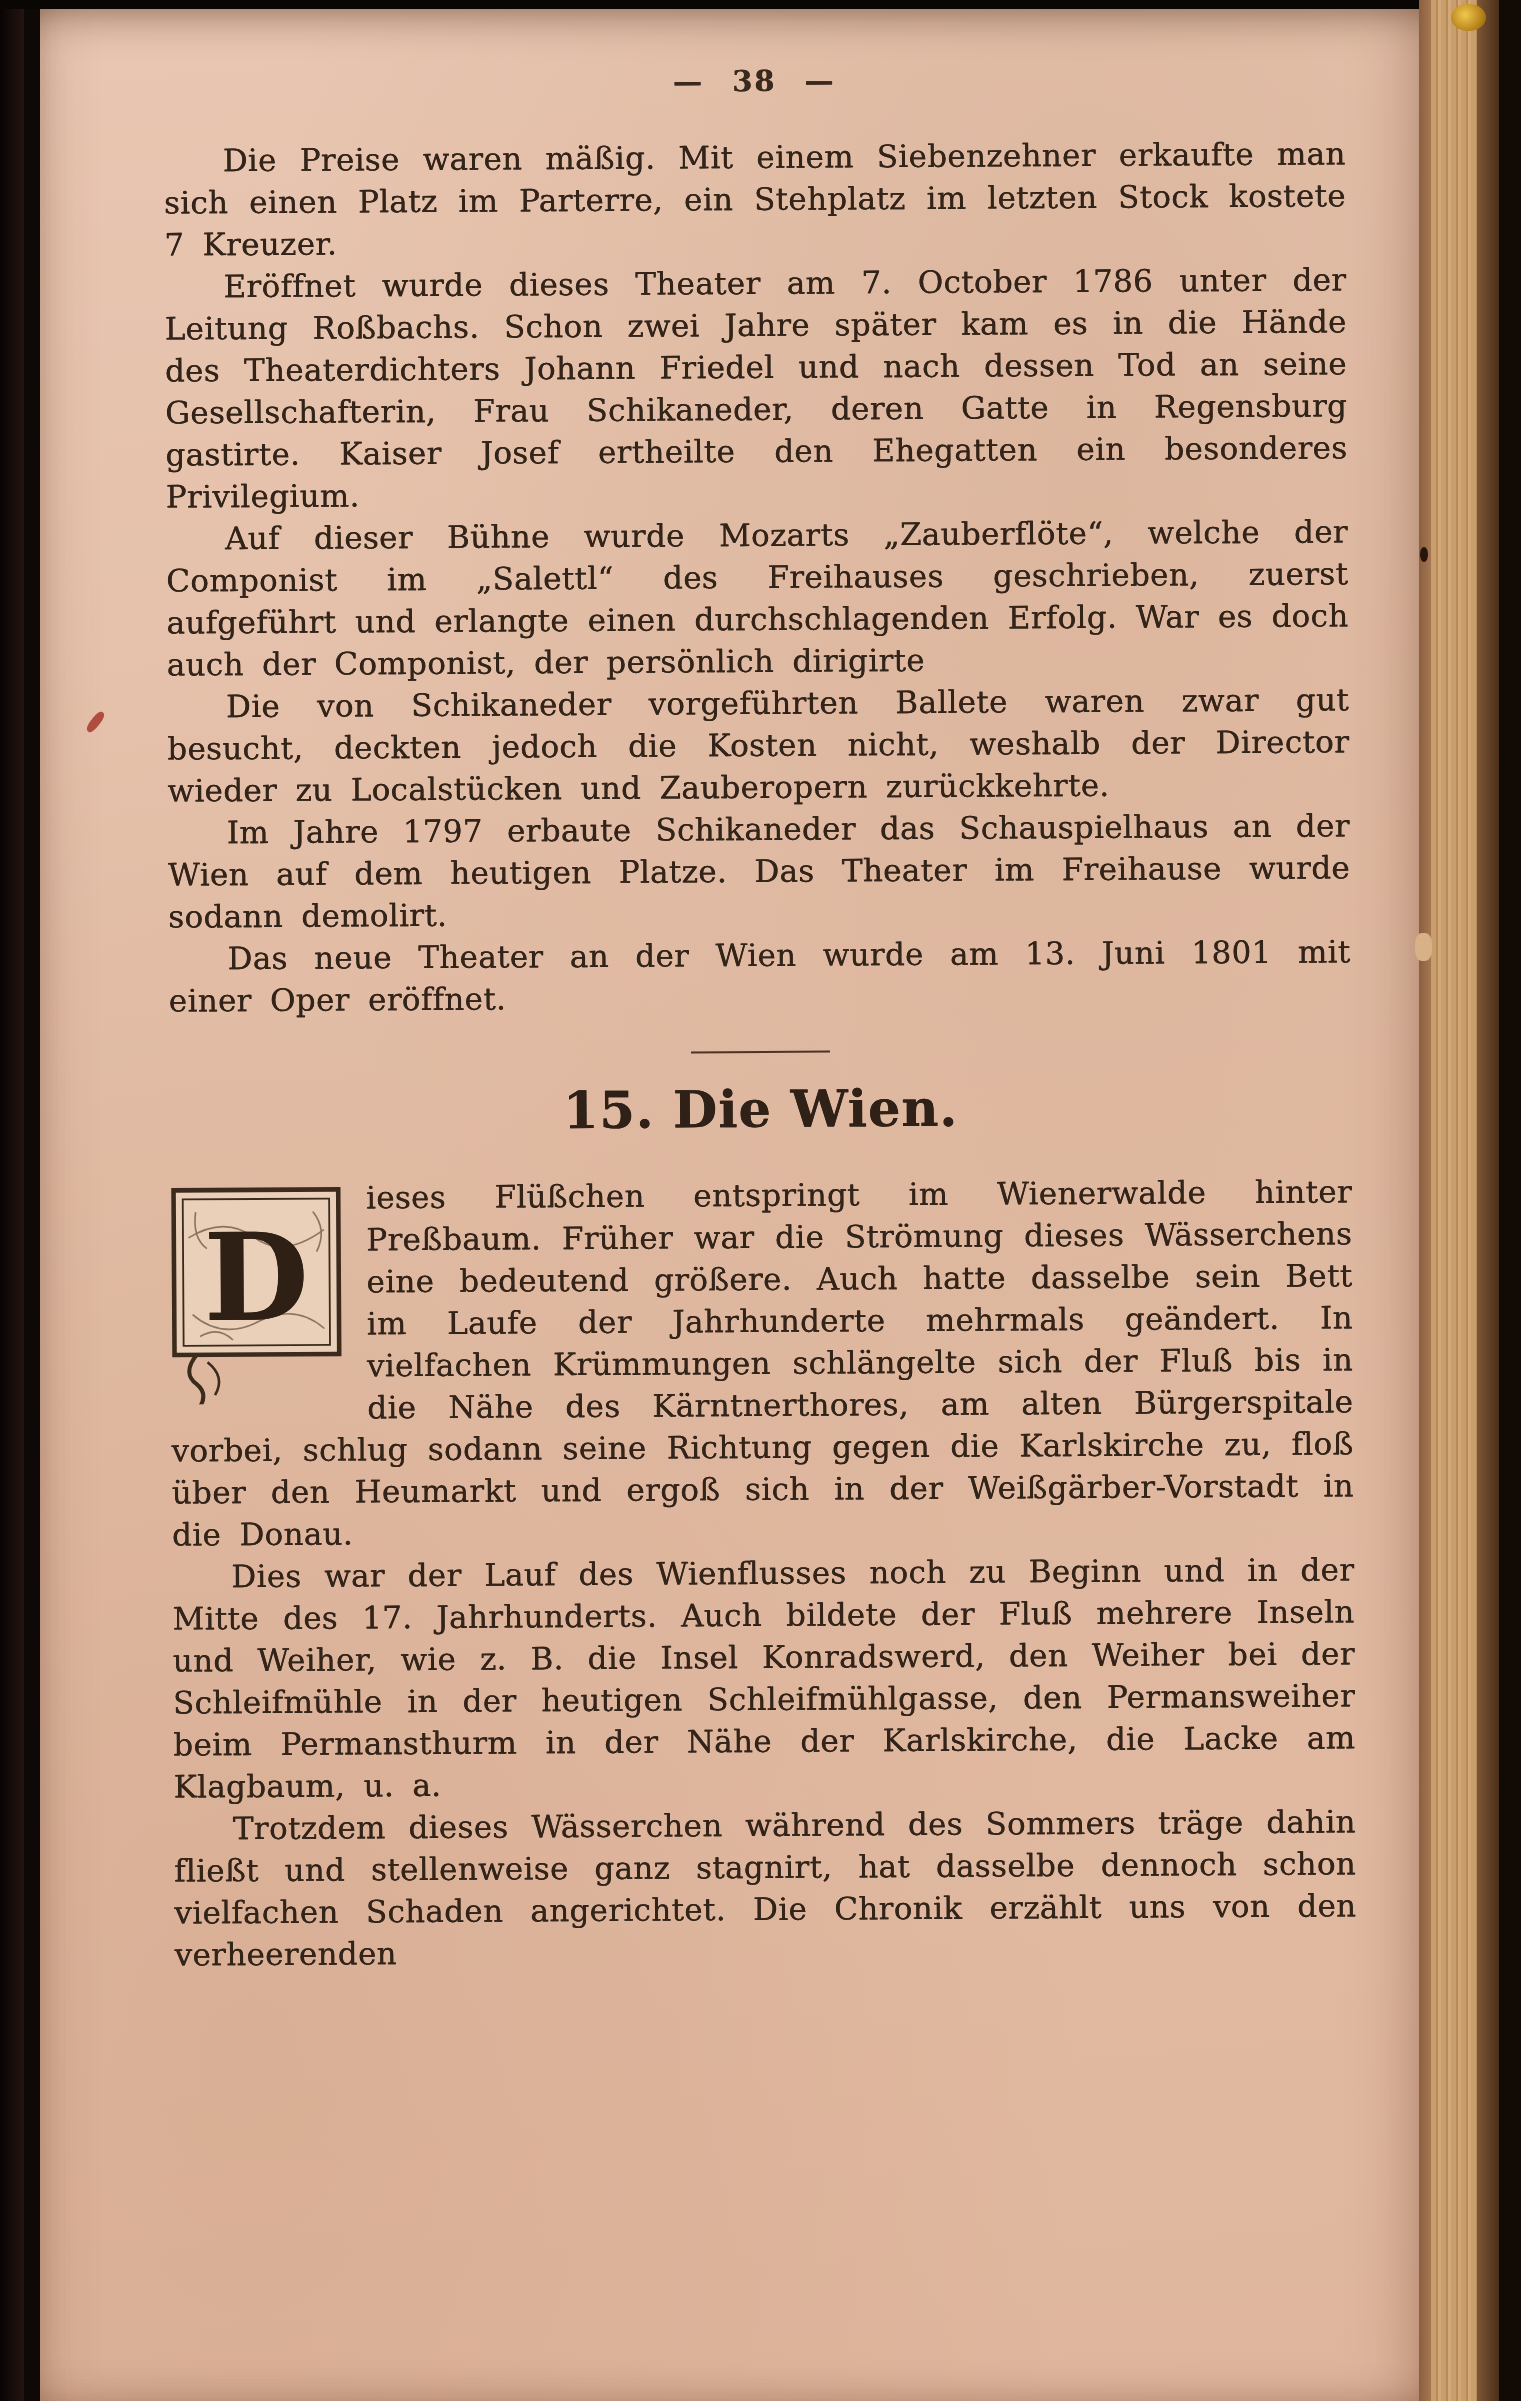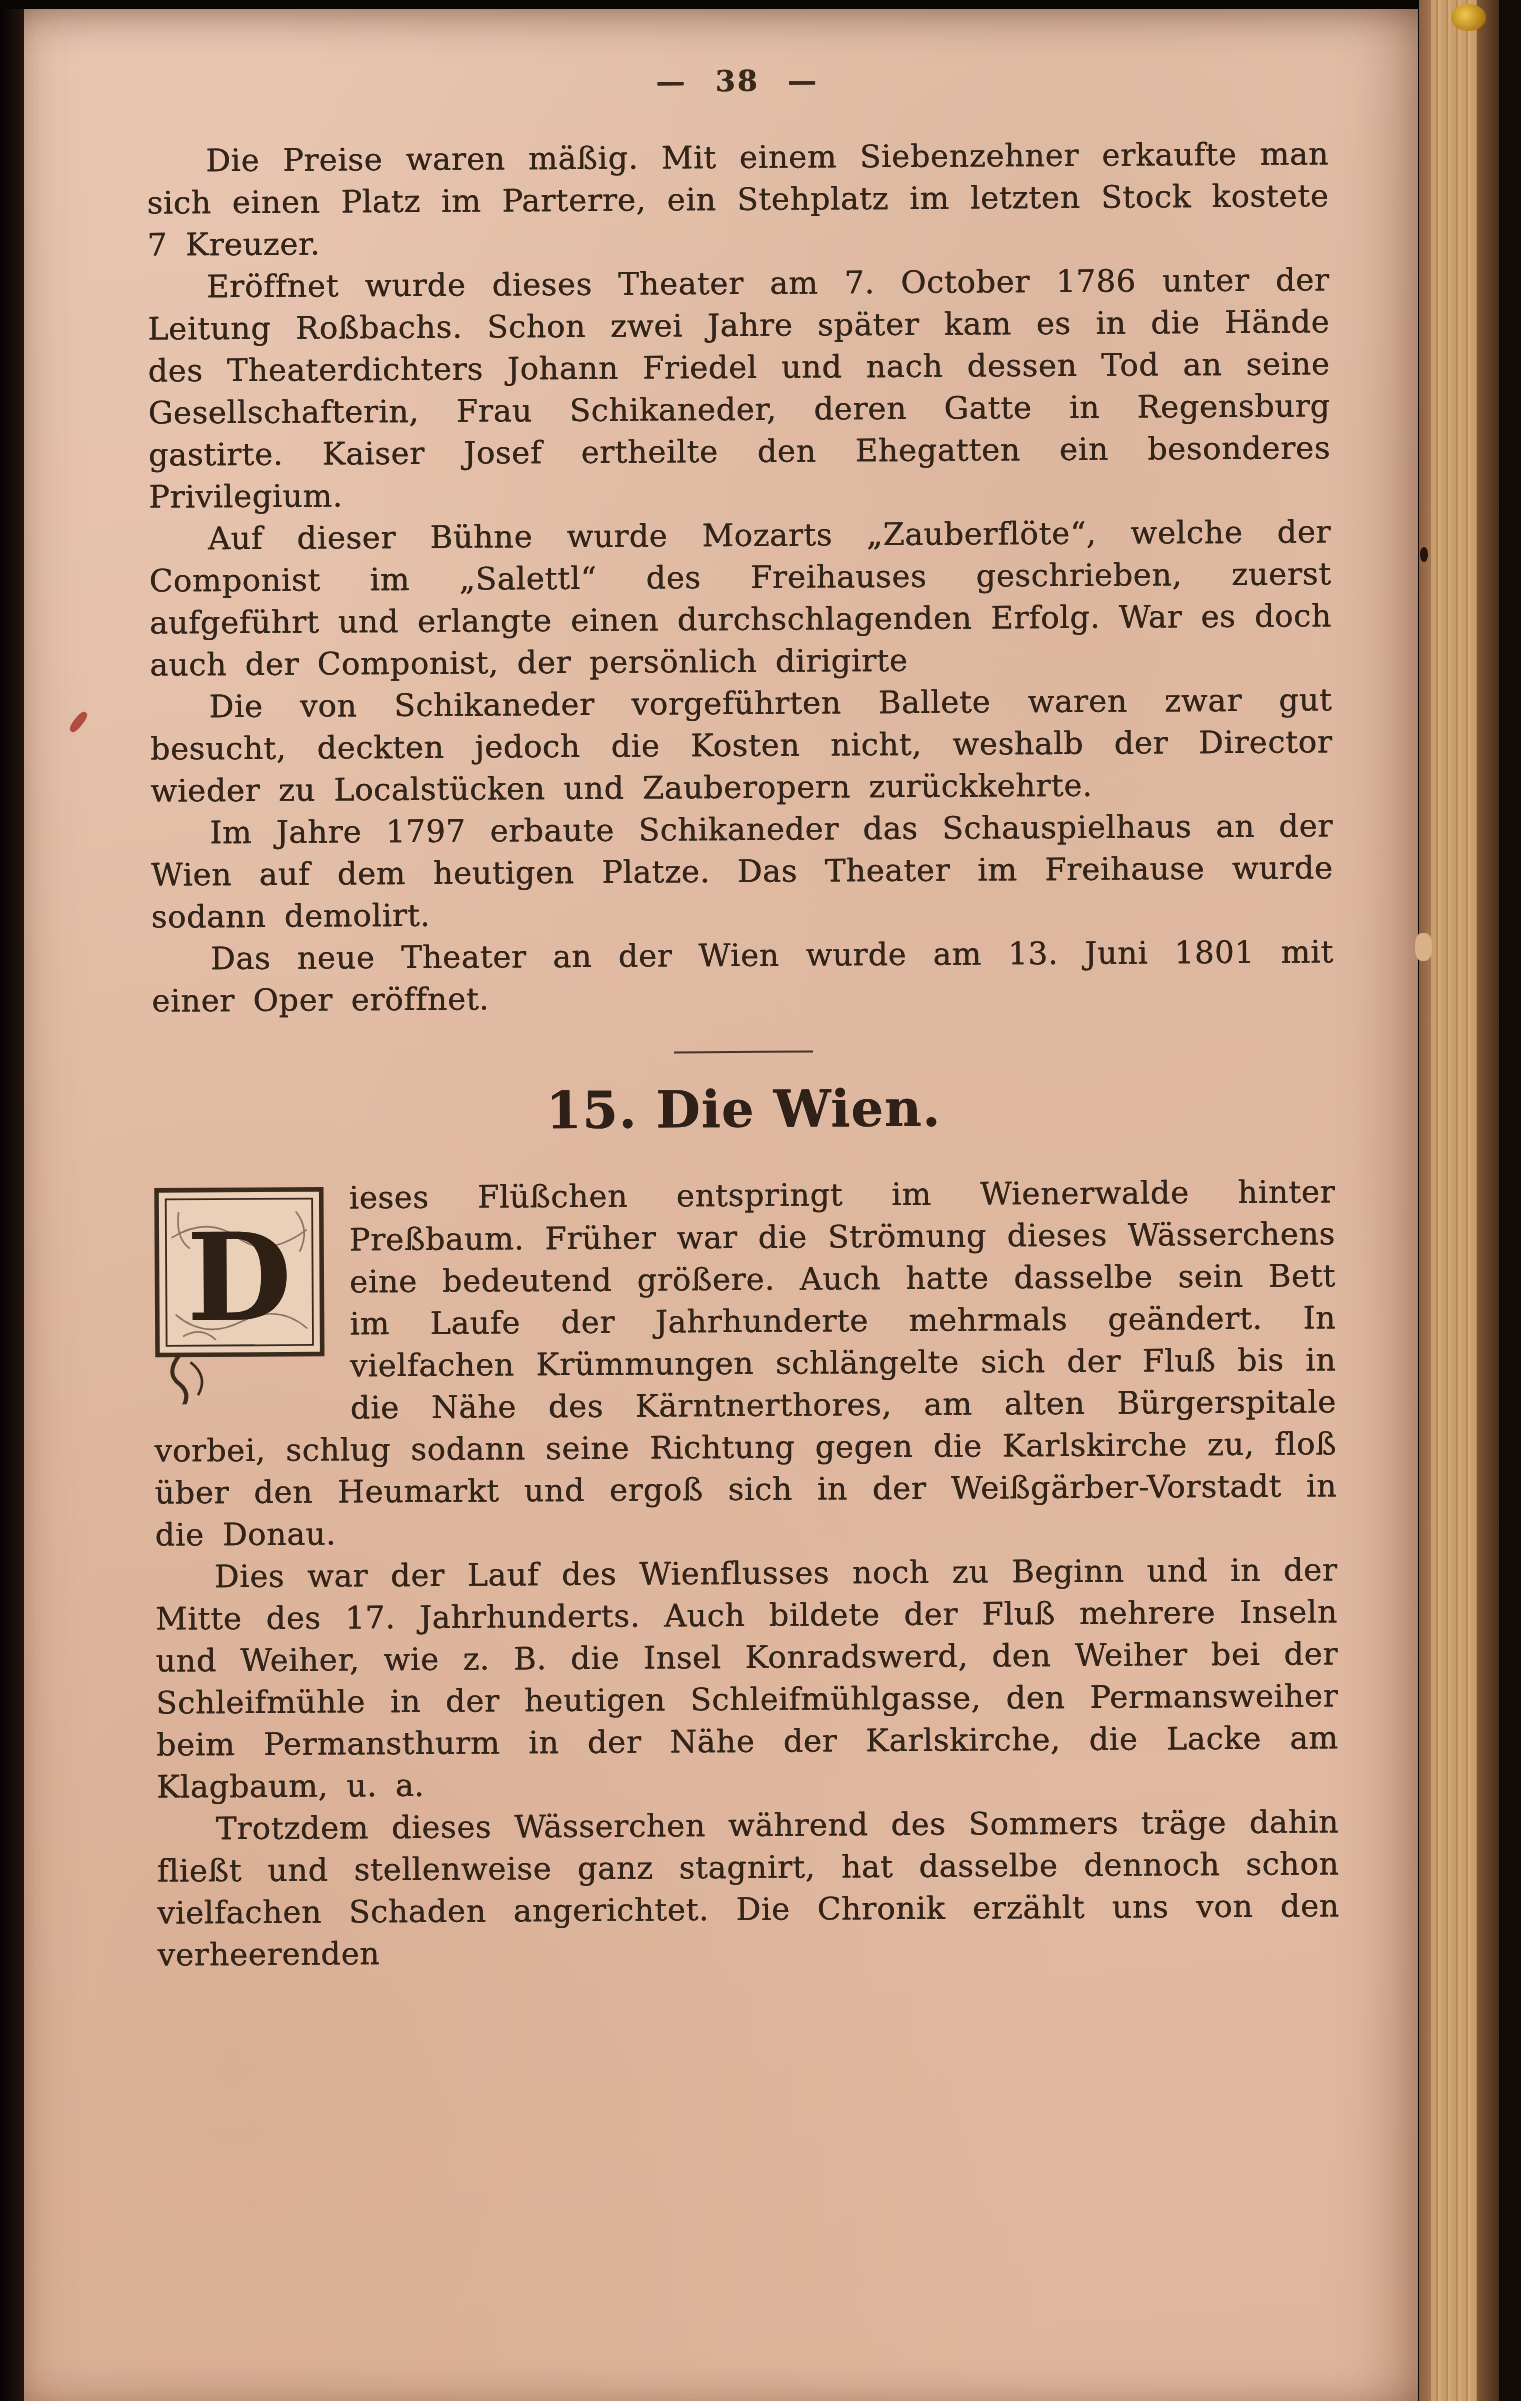--- a/index.html
+++ b/index.html
@@ -5,21 +5,21 @@
 <style>
   * { margin:0; padding:0; box-sizing:border-box; }
   html,body { background:#0b0704; }
   .sheet {
     position:relative; width:1522px; height:2401px;
     background:#0e0906; overflow:hidden;
     font-family:"DejaVu Serif","Liberation Serif",serif;
   }
   
   .page {
-    position:absolute; left:23px; top:9.2px; width:1395px; height:2392px;
+    position:absolute; left:40px; top:9.2px; width:1395px; height:2392px;
     background:
       radial-gradient(ellipse at 75% 15%, rgba(150,90,50,.12), transparent 55%),
       radial-gradient(ellipse at 15% 85%, rgba(150,90,50,.10), transparent 50%),
       linear-gradient(175deg,#e8c6b1 0%, #e3bda6 50%, #dfb69d 100%);
     box-shadow:
       inset -50px 0 69px -41px rgba(95,48,22,.50),
       inset 0 26px 46px -29px rgba(45,22,10,.55),
       inset 41px 0 64px -50px rgba(95,48,22,.35),
       inset 0 -22px 46px -33px rgba(70,35,16,.35);
     padding-left: 32px;

